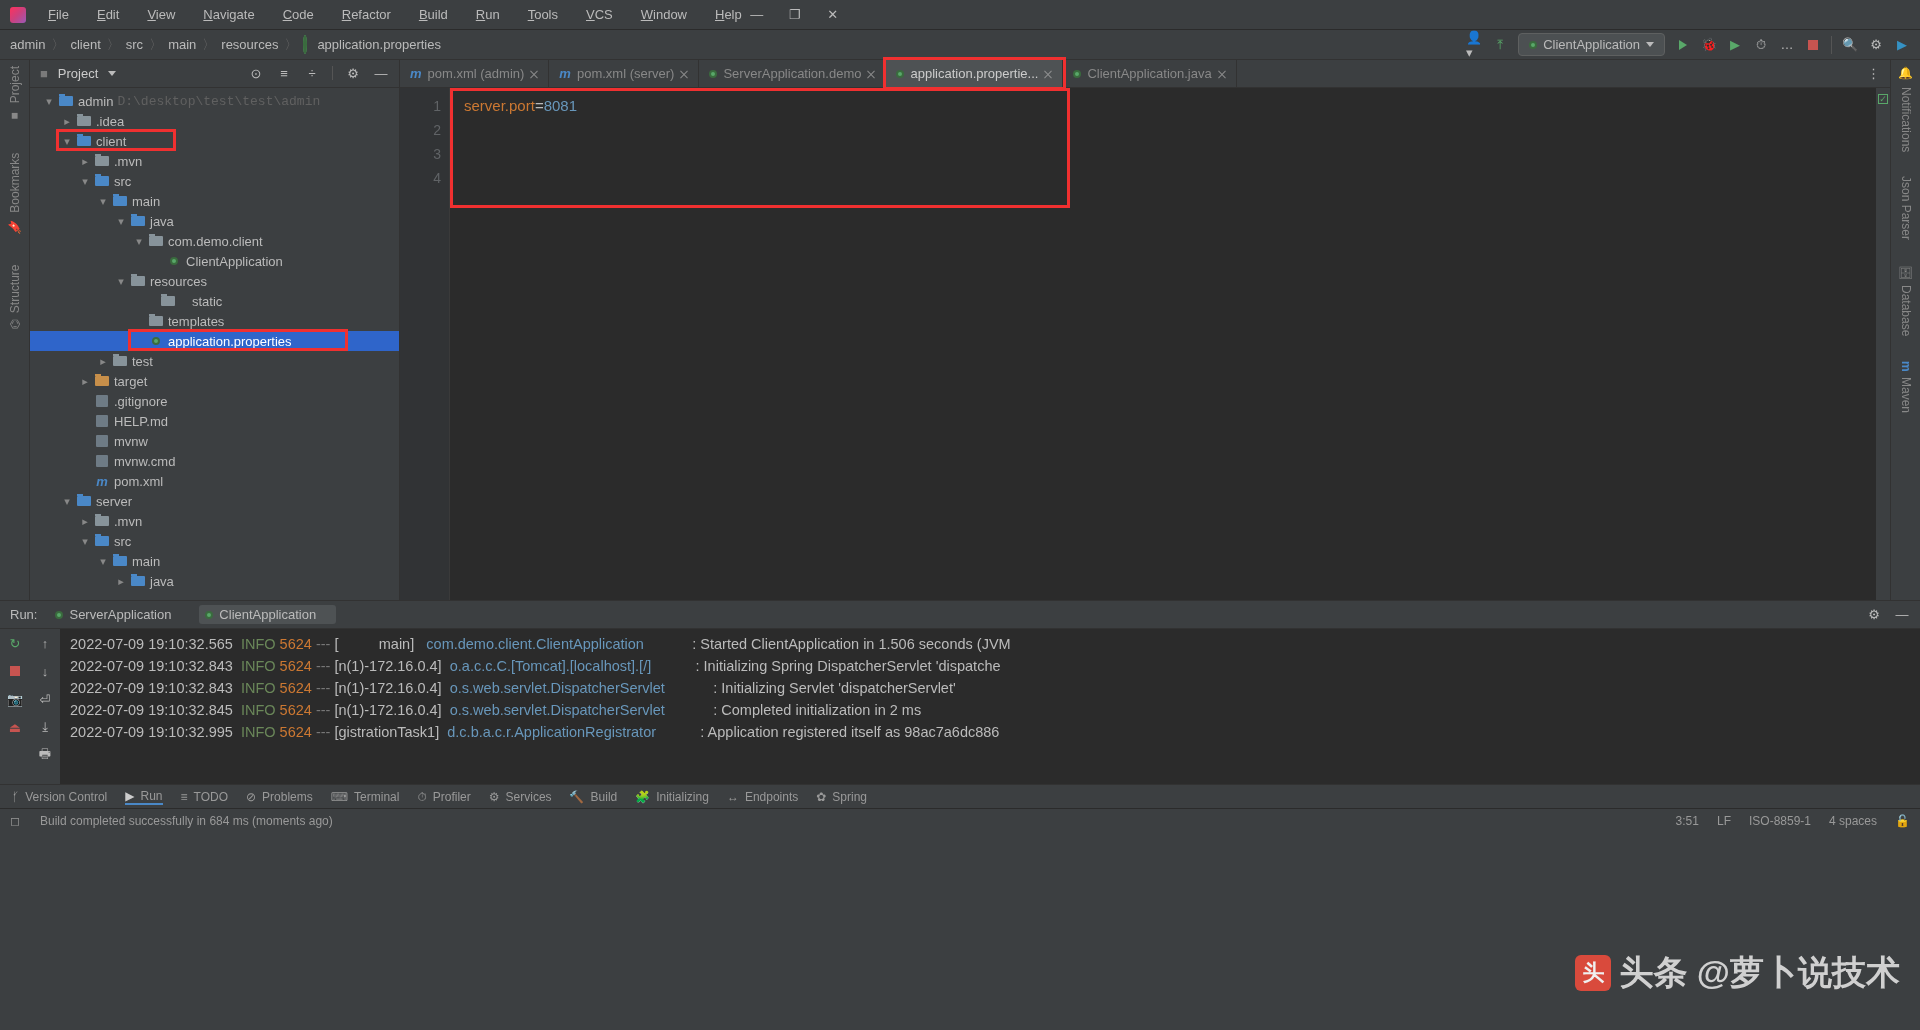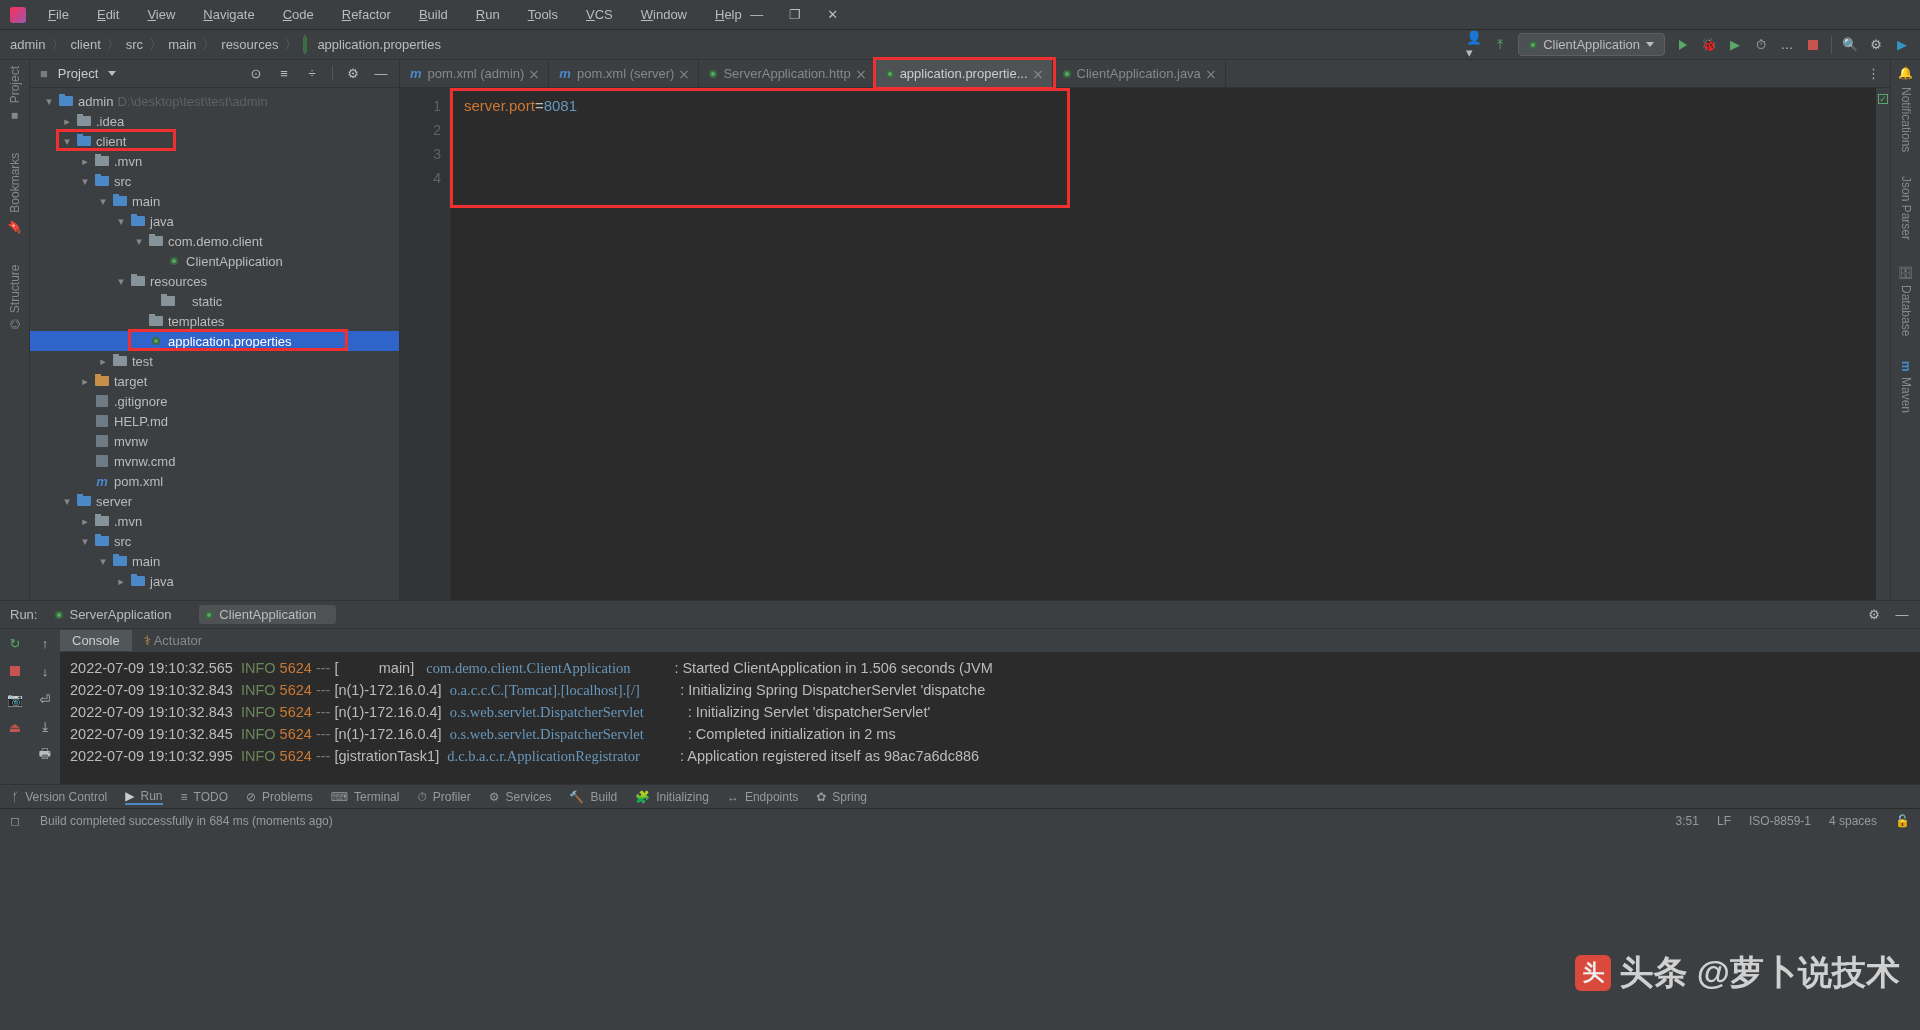--- a/index.html
+++ b/index.html
@@ -62,31 +62,31 @@
 .runhead .right { margin-left:auto; display:flex; gap:12px; }
 .runbody { display:flex; height:155px; }
 .runleft { width:30px; background:#3c3f41; display:flex; flex-direction:column; align-items:center; padding-top:6px; gap:12px; }
 .runleft2 { width:30px; background:#3c3f41; display:flex; flex-direction:column; align-items:center; padding-top:6px; gap:12px; }
 .rcontent { flex:1; display:flex; flex-direction:column; }
 .subtabs { height:24px; display:flex; align-items:center; gap:0; border-bottom:1px solid #2b2b2b; }
 .subtab { padding:3px 12px; cursor:pointer; color:#888; }
 .subtab.active { background:#515658; color:#ccc; }
 .console { flex:1; background:#2b2b2b; padding:4px 10px; font-family:"JetBrains Mono","Consolas",monospace; font-size:14.5px; line-height:22px; overflow:hidden; white-space:pre; }
 .console .ts { color:#bbb; } .console .info { color:#6a8759; } .console .pid { color:#cc7832; }
-.console .dash { color:#777; } .console .brack { color:#bbb; } .console .src { color:#6897bb;font-family:Liberation Serif, serif; }
+.console .dash { color:#777; } .console .brack { color:#bbb; } .console .src { color:#6897bb; }
 .console .col { color:#bbb; } .console .msg { color:#bbb; }
 .bottombar { height:24px; background:#3c3f41; border-top:1px solid #323232; display:flex; align-items:center; gap:18px; padding:0 12px; }
 .bottombar .bitem { display:flex; align-items:center; gap:6px; color:#999; cursor:pointer; font-size:12px; }
 .status { height:24px; background:#3c3f41; border-top:1px solid #2b2b2b; display:flex; align-items:center; padding:0 10px; gap:20px; color:#999; font-size:12px; }
 .status .right { margin-left:auto; display:flex; gap:18px; }
 .watermark { position:absolute; bottom:34px; right:20px; color:#ddd; font-size:34px; font-weight:600; opacity:.92; display:flex; align-items:center; gap:8px; pointer-events:none; }
 .watermark .wmicon { width:36px; height:36px; background:#e74c3c; border-radius:6px; display:flex; align-items:center; justify-content:center; color:#fff; font-size:22px; }
 .play-tri { width:0; height:0; border-top:5px solid transparent; border-bottom:5px solid transparent; border-left:8px solid #59a869; }
 .stop-sq { width:10px; height:10px; background:#c75450; }
-.dim { color:#606060; }
+.dim { color:#606060;font-family:Liberation Mono, monospace; }
 </style>
 </head>
 <body>
 
 <div class="titlebar">
   <div class="logo"></div>
   <div class="menus" id="menus">
       <span><u>F</u>ile</span>
       <span><u>E</u>dit</span>
       <span><u>V</u>iew</span>
@@ -357,21 +357,21 @@
           <span>pom.xml (admin)</span>
           <span class="xicon"></span>
         </div>
         <div class="etab">
           <b style="color:#4a88c7;font-style:italic">m</b>
           <span>pom.xml (server)</span>
           <span class="xicon"></span>
         </div>
         <div class="etab">
           <span class="gicon"></span>
-          <span>ServerApplication.http</span>
+          <span>ServerApplication.demo</span>
           <span class="xicon"></span>
         </div>
         <div class="etab active" style="outline: rgb(240, 48, 48) solid 3px;">
           <span class="gicon"></span>
           <span>application.propertie...</span>
           <span class="xicon"></span>
         </div>
         <div class="etab">
           <span class="gicon"></span>
           <span>ClientApplication.java</span>
@@ -442,24 +442,20 @@
       <span class="ticon" style="color:#c75450">⏏</span>
     </div>
     <div class="runleft2">
       <span class="ticon">↑</span>
       <span class="ticon">↓</span>
       <span class="ticon">⏎</span>
       <span class="ticon">⤓</span>
       <span class="ticon">🖶</span>
     </div>
     <div class="rcontent">
-      <div class="subtabs" id="subtabs">
-          <div class="subtab active">Console</div>
-          <div class="subtab"><span style="color:#d08f4a">⚕</span> Actuator</div>
-        </div>
       <div class="console" id="console"><div><span class="ts">2022-07-09 19:10:32.565</span>  <span class="info">INFO</span> <span class="pid">5624</span> <span class="dash">---</span> <span class="brack">[          main]  </span> <span class="src">com.demo.client.ClientApplication           </span> <span class="col">:</span> <span class="msg">Started ClientApplication in 1.506 seconds (JVM</span></div><div><span class="ts">2022-07-09 19:10:32.843</span>  <span class="info">INFO</span> <span class="pid">5624</span> <span class="dash">---</span> <span class="brack">[n(1)-172.16.0.4] </span> <span class="src">o.a.c.c.C.[Tomcat].[localhost].[/]          </span> <span class="col">:</span> <span class="msg">Initializing Spring DispatcherServlet 'dispatche</span></div><div><span class="ts">2022-07-09 19:10:32.843</span>  <span class="info">INFO</span> <span class="pid">5624</span> <span class="dash">---</span> <span class="brack">[n(1)-172.16.0.4] </span> <span class="src">o.s.web.servlet.DispatcherServlet           </span> <span class="col">:</span> <span class="msg">Initializing Servlet 'dispatcherServlet'</span></div><div><span class="ts">2022-07-09 19:10:32.845</span>  <span class="info">INFO</span> <span class="pid">5624</span> <span class="dash">---</span> <span class="brack">[n(1)-172.16.0.4] </span> <span class="src">o.s.web.servlet.DispatcherServlet           </span> <span class="col">:</span> <span class="msg">Completed initialization in 2 ms</span></div><div><span class="ts">2022-07-09 19:10:32.995</span>  <span class="info">INFO</span> <span class="pid">5624</span> <span class="dash">---</span> <span class="brack">[gistrationTask1] </span> <span class="src">d.c.b.a.c.r.ApplicationRegistrator          </span> <span class="col">:</span> <span class="msg">Application registered itself as 98ac7a6dc886</span></div></div>
     </div>
   </div>
 </div>
 
 <div class="bottombar" id="bottombar">
     <div class="bitem">
       <span>ᚶ</span>
       <span>Version Control</span>
     </div>

